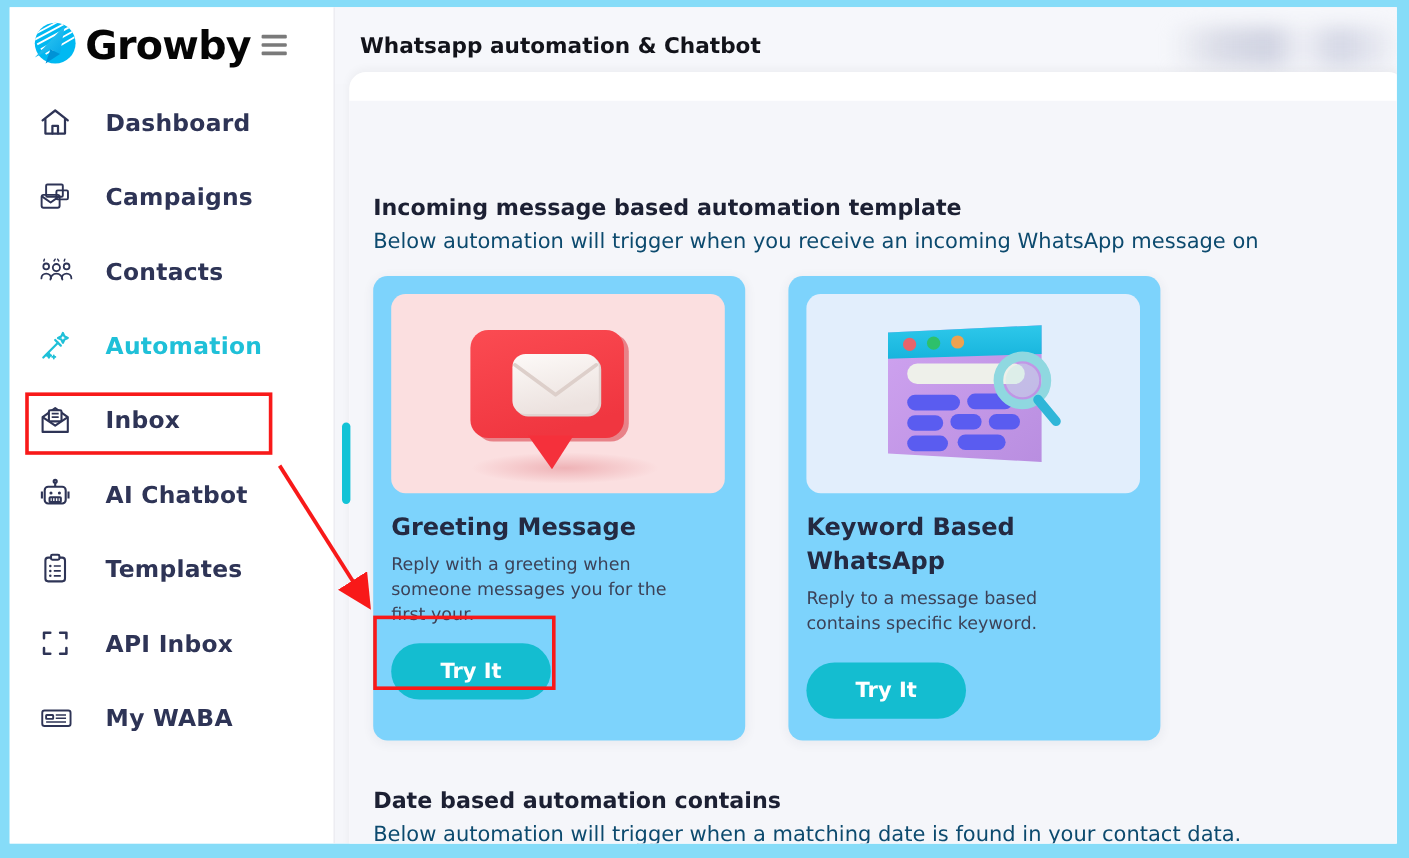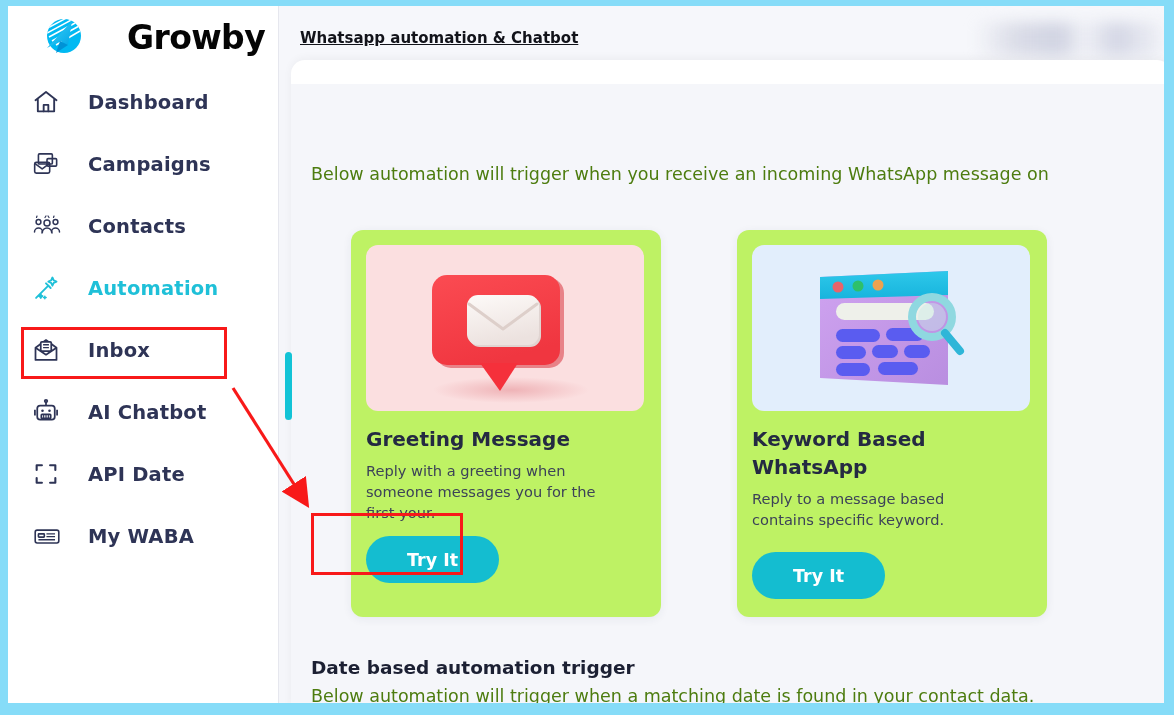--- a/index.html
+++ b/index.html
@@ -28,22 +28,21 @@
   #sidebar {
     position:absolute; left:0; top:0;
     width:271px; height:697px;
     background:#ffffff;
     border-right:1px solid #e6e7ee;
   }
   #brand {
     position:absolute; left:0; top:0;
     width:271px; height:62px;
     display:flex; align-items:center;
-    padding-left:34px;
-    gap:38px;
+    padding-left:16px;
   }
   .logo-mark {
     width:44px; height:44px; position:relative; flex:0 0 auto;
   }
   .logo-wordmark {
     font-size:33px; font-weight:bold; color:#050505;
     letter-spacing:-0.6px; margin-left:3px;
     font-family:"DejaVu Sans", sans-serif;
   }
   .hamburger {
@@ -82,23 +81,22 @@
     background:#f5f6fa;
     overflow:hidden;
   }
   #topbar {
     position:absolute; left:0; top:0; width:885px; height:64px;
     background:#f6f7fb;
     display:flex; align-items:center;
   }
   #page-title {
     margin-left:21px;
-    font-size:15px; font-weight:bold; color:#12131a;
-    font-family:"DejaVu Sans", sans-serif;
-    text-decoration:underline;
+    font-size:18px; font-weight:bold; color:#12131a;
+    font-family:"DejaVu Sans", sans-serif;
   }
   #topbar-blur {
     position:absolute; right:0px; top:16px;
     width:190px; height:34px;
     background:linear-gradient(90deg,
       rgba(240,241,247,0) 0%,
       rgba(214,216,228,0.85) 22%,
       rgba(206,209,224,0.95) 45%,
       rgba(235,236,243,0.6) 58%,
       rgba(208,211,226,0.9) 75%,
@@ -124,35 +122,34 @@
 
   .section-head {
     margin-left:20px;
   }
   .section-title {
     font-size:18.5px; font-weight:bold; color:#1c2033;
     font-family:"DejaVu Sans", sans-serif;
     line-height:1.5;
   }
   .section-sub {
-    font-size:17.5px; color:#4d7c0f;
+    font-size:17.5px; color:#0c4a6e;
     font-family:"DejaVu Sans", sans-serif;
     line-height:1.6;
     white-space:nowrap;
   }
 
   
   #card-row { position:absolute; left:20px; top:146px; display:flex; gap:36px;}
   .tpl-card {
     width:310px;
-    background:#bef264;
+    background:#7dd3fc;
     border-radius:12px;
     box-shadow:0 2px 10px rgba(40,50,90,0.07);
     padding:15px 15px 18px 15px;
-    margin-left:40px;
   }
   .tpl-thumb {
     width:278px; height:166px;
     border-radius:12px;
     position:relative; overflow:hidden;
   }
   .thumb-pink { background:#fbdfe0; }
   .thumb-blue { background:#e2eefc; }
   .tpl-title {
     margin-top:14px;
@@ -316,31 +313,44 @@
               <circle cx="9" cy="11" r="1.1" fill="#2e3456" stroke="none"></circle>
               <circle cx="15" cy="11" r="1.1" fill="#2e3456" stroke="none"></circle>
               <rect x="8" y="14" width="8" height="3.5" rx="0.6"></rect>
               <path d="M10 14 v3.5 M12 14 v3.5 M14 14 v3.5" stroke-width="1"></path>
               <path d="M2.5 10 v5 M21.5 10 v5"></path>
             </svg>
           </span>
           <span class="nav-label">AI Chatbot</span>
         </div>
 
+        <div class="nav-item">
+          <span class="nav-icon">
+            <svg width="28" height="28" viewBox="0 0 24 24" fill="none" stroke="#2e3456" stroke-width="1.5" stroke-linejoin="round">
+              <rect x="5" y="4" width="14" height="17" rx="2"></rect>
+              <rect x="9" y="2" width="6" height="3.5" rx="1" fill="#fff"></rect>
+              <circle cx="8.5" cy="10" r="0.9" fill="#2e3456" stroke="none"></circle>
+              <circle cx="8.5" cy="13.5" r="0.9" fill="#2e3456" stroke="none"></circle>
+              <circle cx="8.5" cy="17" r="0.9" fill="#2e3456" stroke="none"></circle>
+              <path d="M11 10 h5 M11 13.5 h5 M11 17 h5" stroke-width="1.2"></path>
+            </svg>
+          </span>
+          <span class="nav-label">Templates</span>
+        </div>
 
         <div class="nav-item">
           <span class="nav-icon">
             <svg width="28" height="28" viewBox="0 0 24 24" fill="none" stroke="#2e3456" stroke-width="1.8" stroke-linecap="round" stroke-linejoin="round">
               <path d="M4 8.5 V4.5 H8.5"></path>
               <path d="M15.5 4.5 H20 V8.5"></path>
               <path d="M20 15.5 V19.5 H15.5"></path>
               <path d="M8.5 19.5 H4 V15.5"></path>
             </svg>
           </span>
-          <span class="nav-label">API Date</span>
+          <span class="nav-label">API Inbox</span>
         </div>
 
         <div class="nav-item">
           <span class="nav-icon">
             <svg width="30" height="28" viewBox="0 0 28 24" fill="none" stroke="#2e3456" stroke-width="1.5" stroke-linejoin="round">
               <rect x="3" y="6.5" width="22" height="12" rx="1.8"></rect>
               <rect x="6" y="10" width="5.5" height="3" rx="0.5"></rect>
               <path d="M13.5 10 h8 M13.5 12.5 h8 M6 15.5 h15.5" stroke-width="1.2"></path>
             </svg>
           </span>
@@ -356,20 +366,21 @@
         <span id="page-title">Whatsapp automation &amp; Chatbot</span>
         <div id="topbar-blur"></div>
       </div>
 
       <div id="content-card">
         <div id="content-inner">
 
           <div id="scroll-indicator"></div>
 
           <div class="section-head" style="position:absolute; top:76px;">
+            <div class="section-title">Incoming message based automation template</div>
             <div class="section-sub">Below automation will trigger when you receive an incoming WhatsApp message on</div>
           </div>
 
           <div id="card-row">
 
             <div class="tpl-card card1">
               <div class="tpl-thumb thumb-pink">
                 <svg width="278" height="166" viewBox="0 0 278 166">
                   <defs>
                     <linearGradient id="bub" x1="0" y1="0" x2="0.4" y2="1">
@@ -433,21 +444,21 @@
                 </svg>
               </div>
               <div class="tpl-title">Keyword Based WhatsApp</div>
               <div class="tpl-desc">Reply to a message based contains specific keyword.</div>
               <button class="try-btn">Try It</button>
             </div>
 
           </div>
 
           <div id="bottom-section">
-            <div class="section-title">Date based automation trigger</div>
+            <div class="section-title">Date based automation contains</div>
             <div class="section-sub">Below automation will trigger when a matching date is found in your contact data.</div>
           </div>
 
         </div>
       </div>
     </div>
   </div>
 
   <div class="anno-box" style="left:21px; top:327px; width:206px; height:52px;"></div>
 

